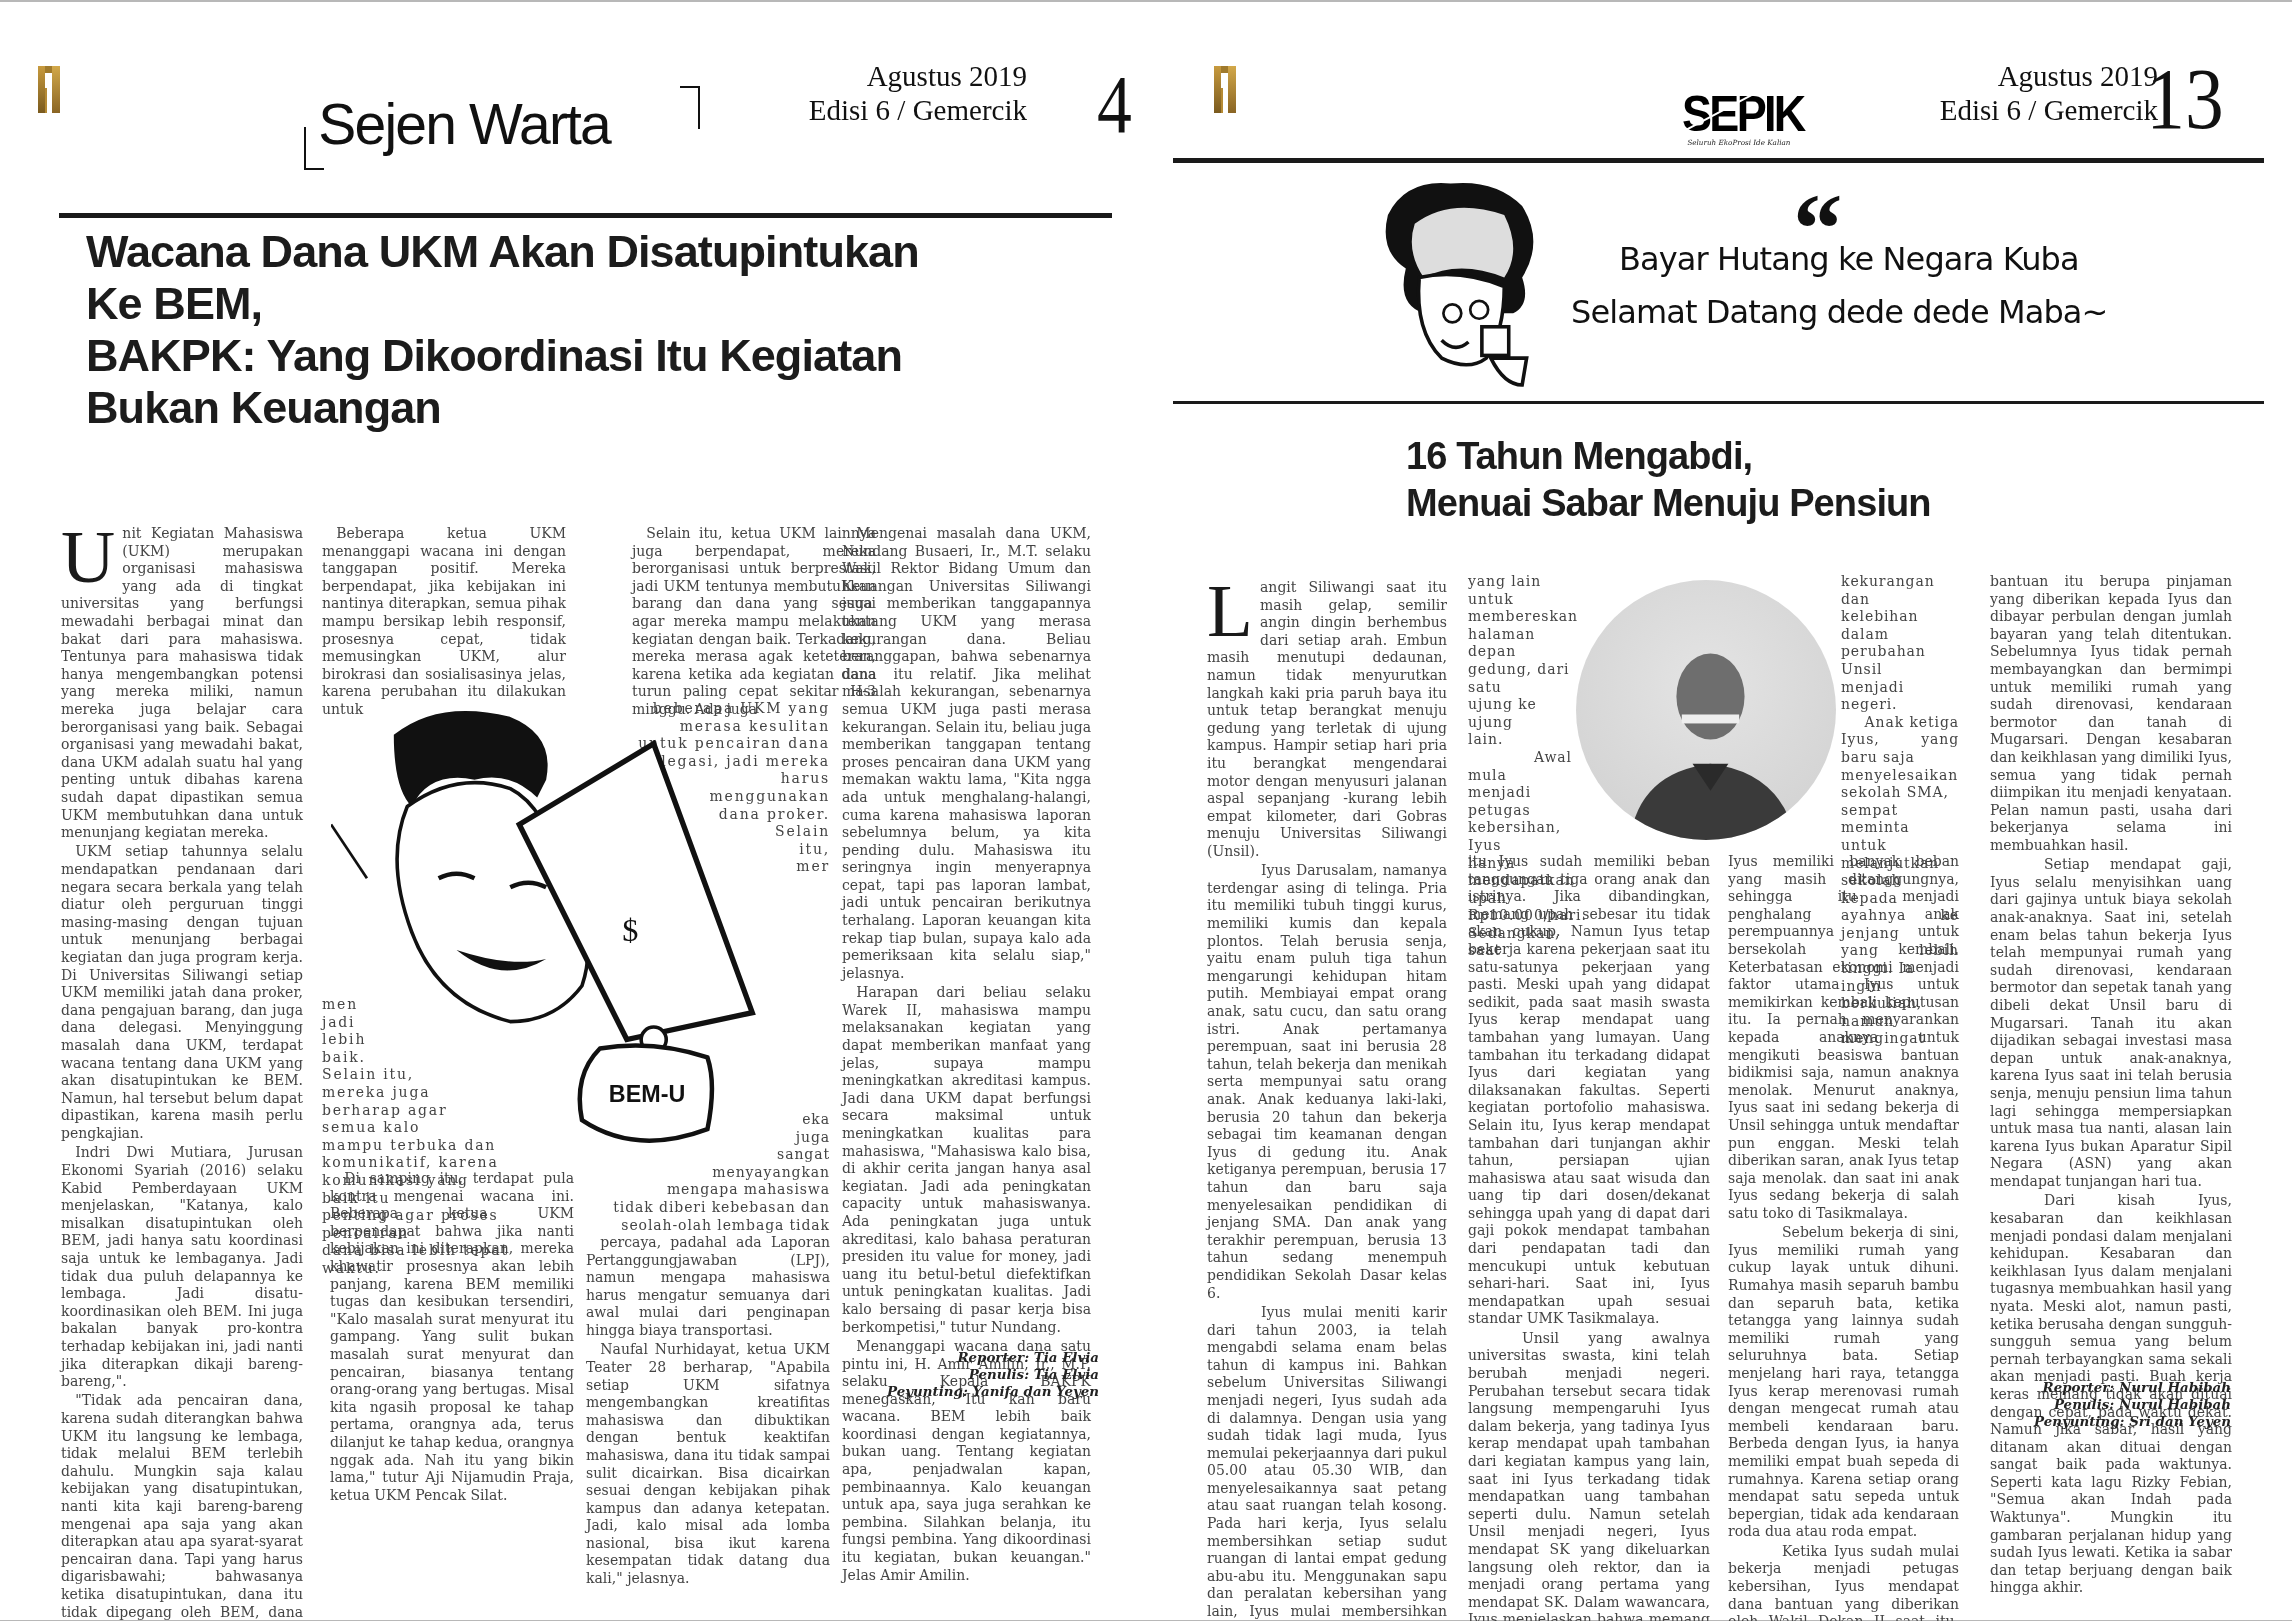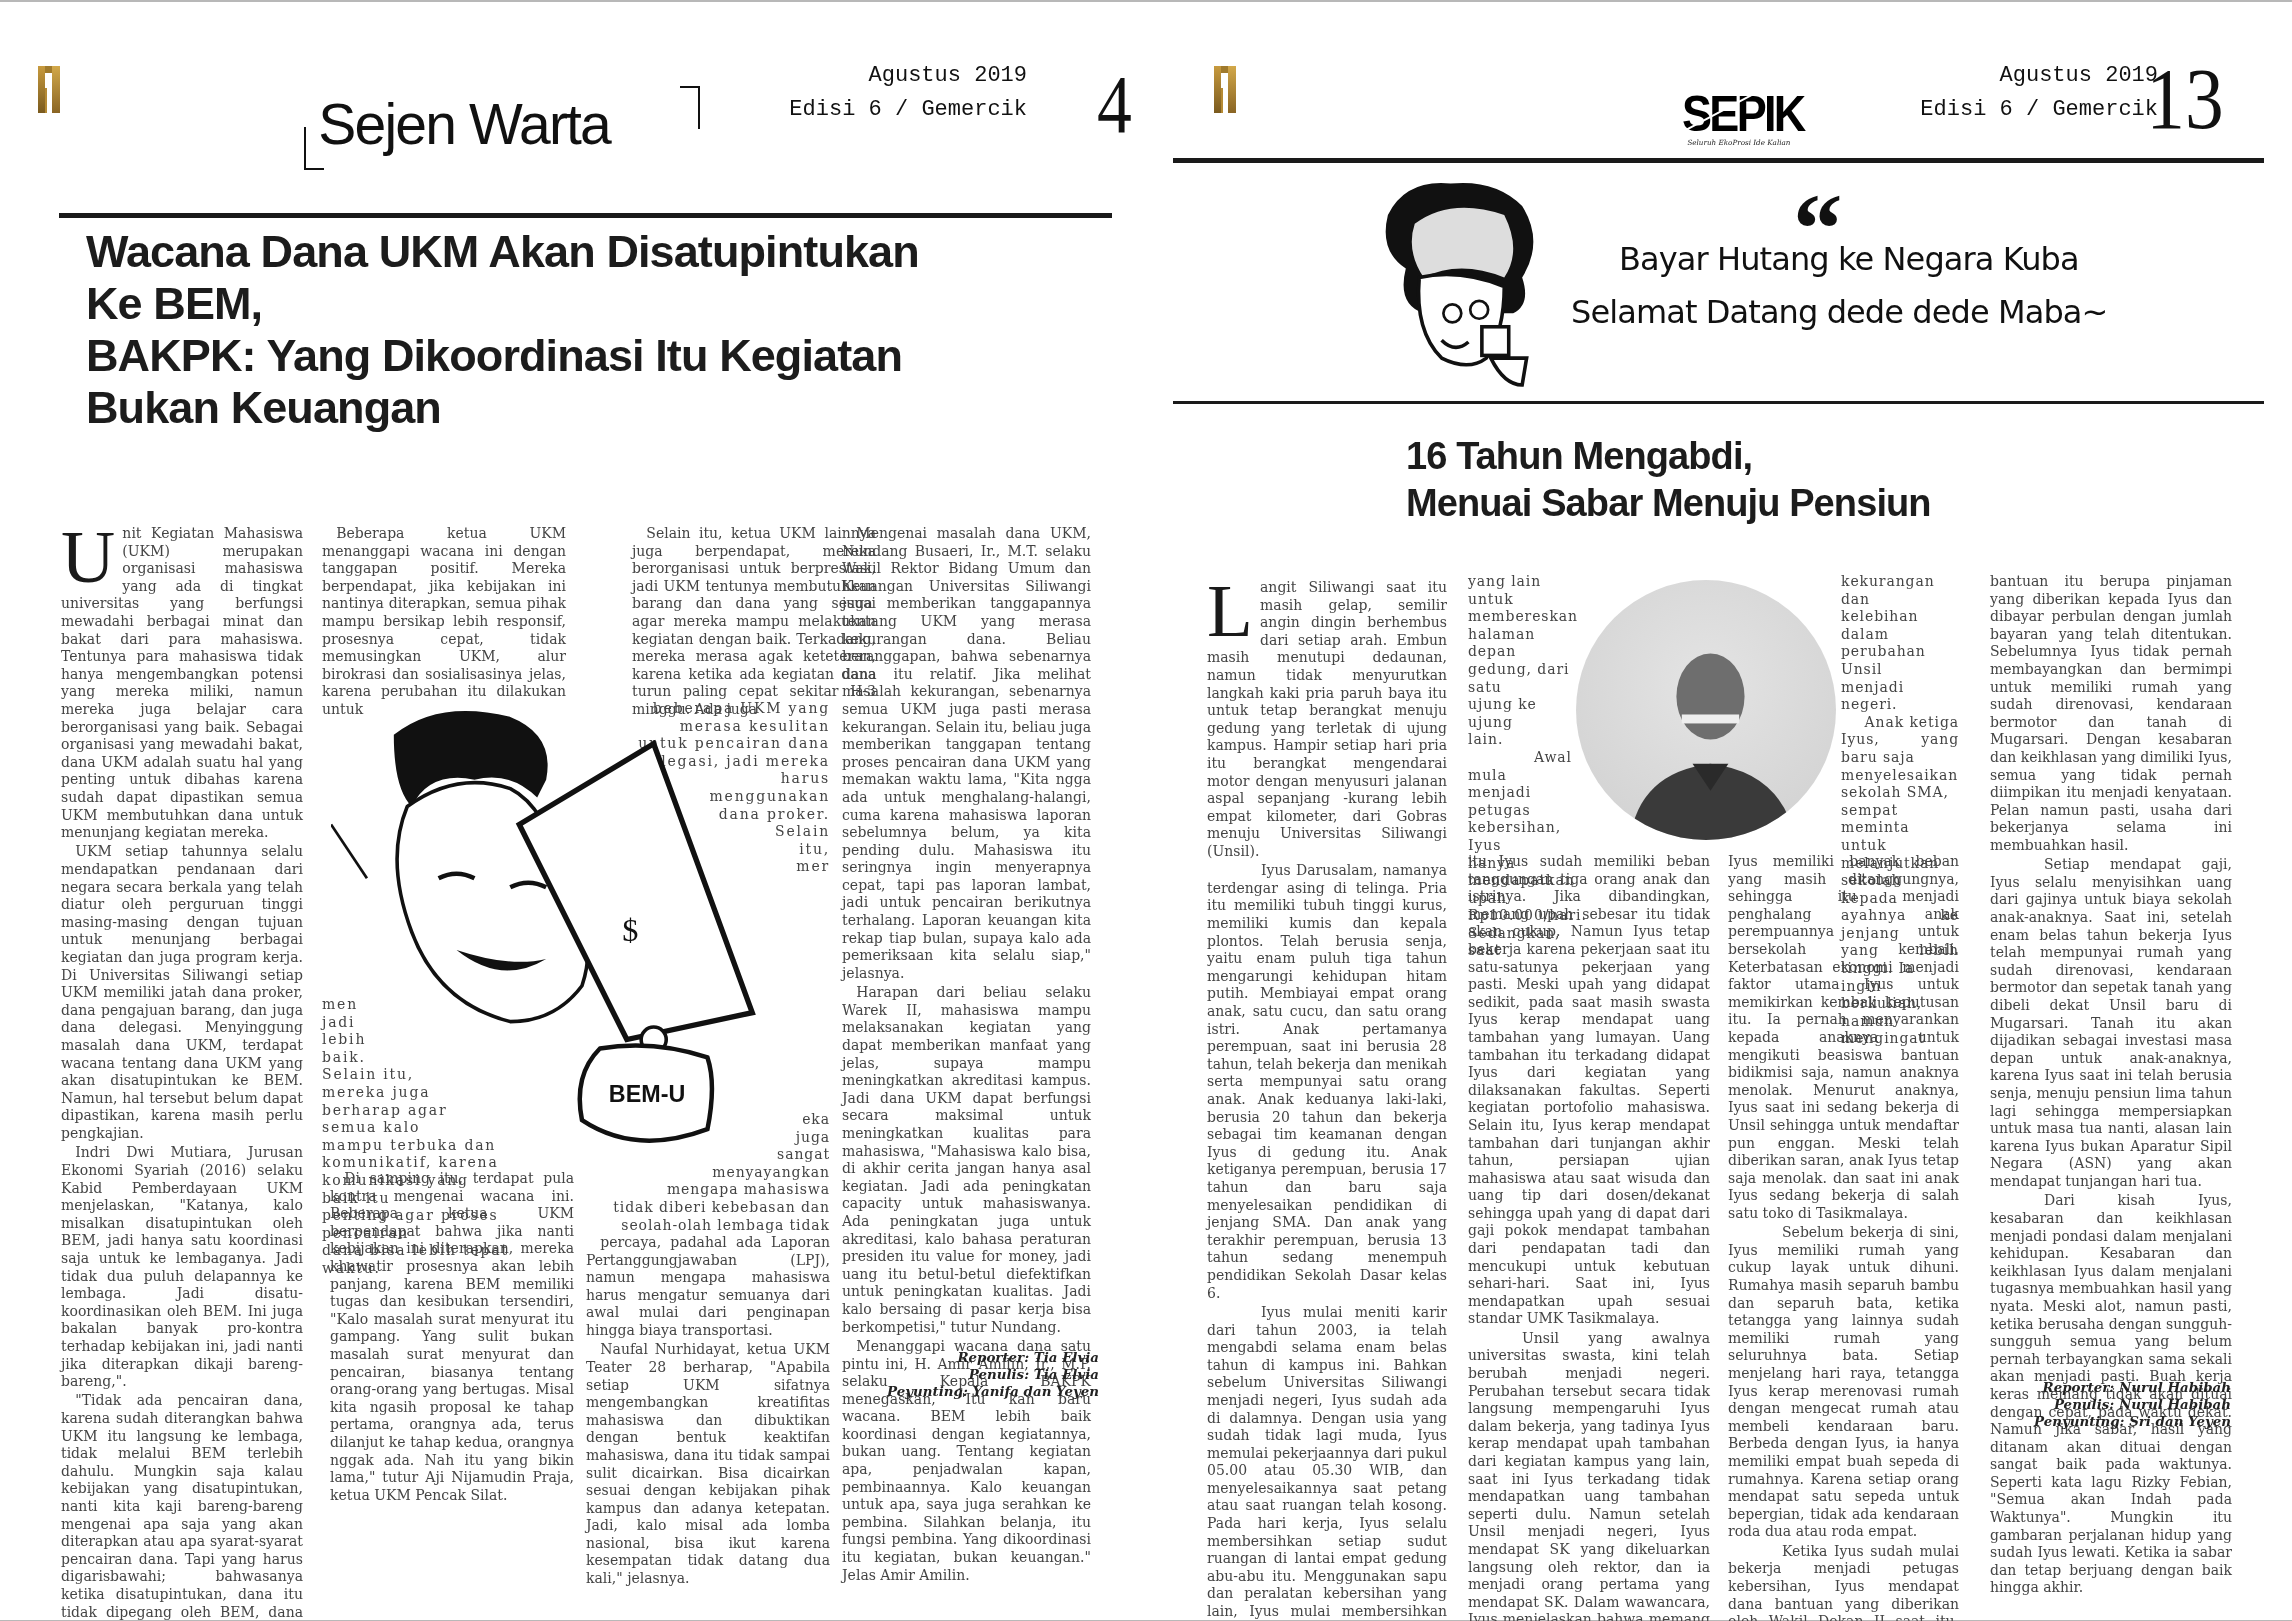--- a/index.html
+++ b/index.html
@@ -9,21 +9,21 @@
   .spread-page { position: absolute; top: 0; height: 1622px; }
   .left-page { left: 0; width: 1146px; }
   .right-page { left: 1146px; width: 1146px; }
 
   .logo-mark { position: absolute; width: 21.5px; height: 47px; }
   .logo-mark .bar-a { position:absolute; left:0; top:0; width:21.5px; height:7.2px; background:#a07a2c; }
   .logo-mark .bar-b { position:absolute; left:0; top:0; width:7.2px; height:47px; background:linear-gradient(#c79a3e,#7a5a1e); }
   .logo-mark .bar-c { position:absolute; right:0; top:0; width:7.2px; height:47px; background:linear-gradient(#d2a84a,#8a6524); }
   .logo-mark .bar-d { position:absolute; left:7.2px; top:21.5px; width:7.2px; height:25px; background:#ffffff; border-left:2.7px solid #b58a34; }
 
-  .issue-meta { position: absolute; text-align: right; font-family: Liberation Mono, monospace; color: #111; font-size: 22px; line-height: 34px; }
+  .issue-meta { position: absolute; text-align: right; font-family: Liberation Serif, serif; color: #111; font-size: 29px; line-height: 34px; }
   .page-number { position: absolute; font-family: "Liberation Serif", serif; color: #111; line-height: 1; }
 
   .section-logo-sejen { position: absolute; left: 124px; top: 88px; width: 188px; height: 84px; }
   .sejen-text { position:absolute; left: 14.3px; top: 5.4px; font-family: "Liberation Sans", sans-serif; font-size: 57px; letter-spacing: -1.8px; color:#111; white-space: nowrap; }
   .bracket-bl { position:absolute; left:0; top:41px; width:19.7px; height:43px; border-left:2.7px solid #111; border-bottom:2.7px solid #111; }
   .bracket-tr { position:absolute; right:-36px; top:0; width:19.7px; height:43px; border-right:2.7px solid #111; border-top:2.7px solid #111; }
 
   .rule-thick { position: absolute; height: 5.4px; background: #1a1a1a; }
   .rule-thin { position: absolute; height: 2.7px; background: #1a1a1a; }
 

